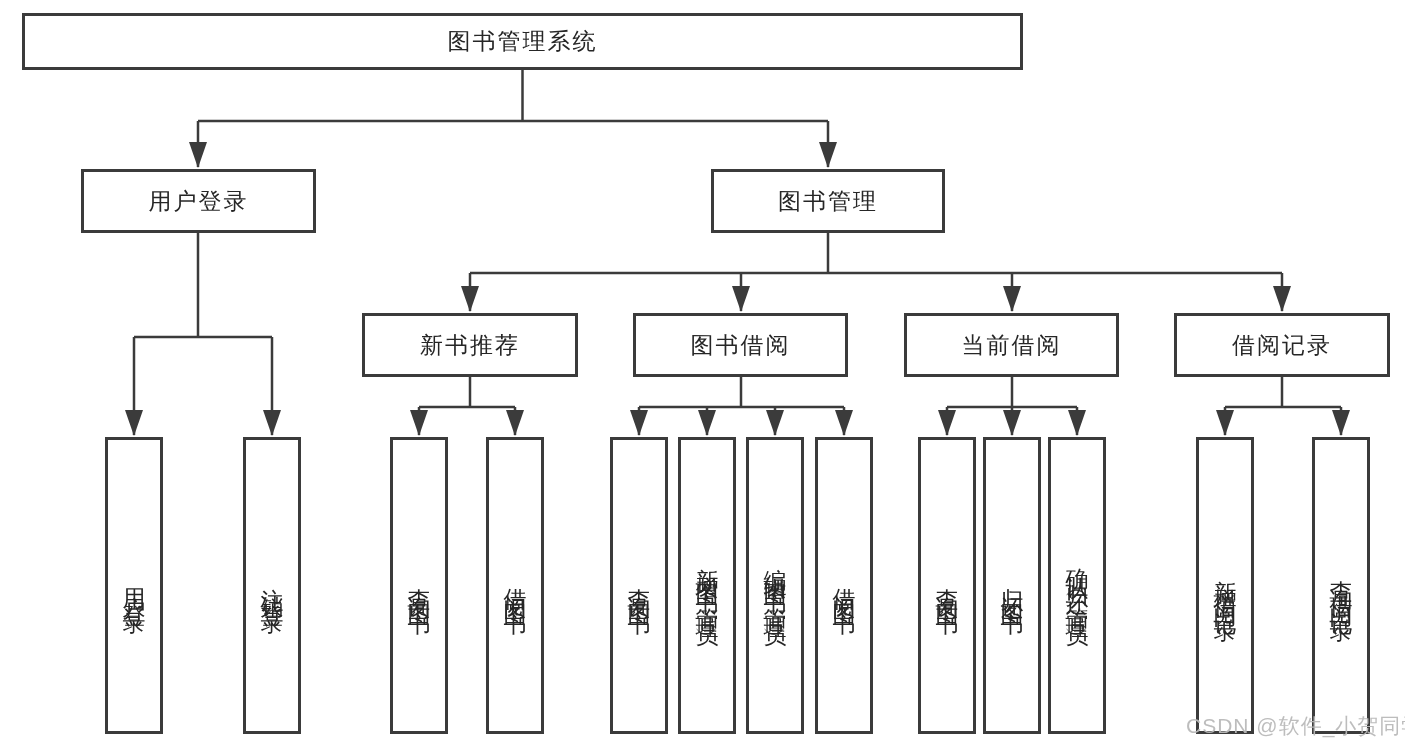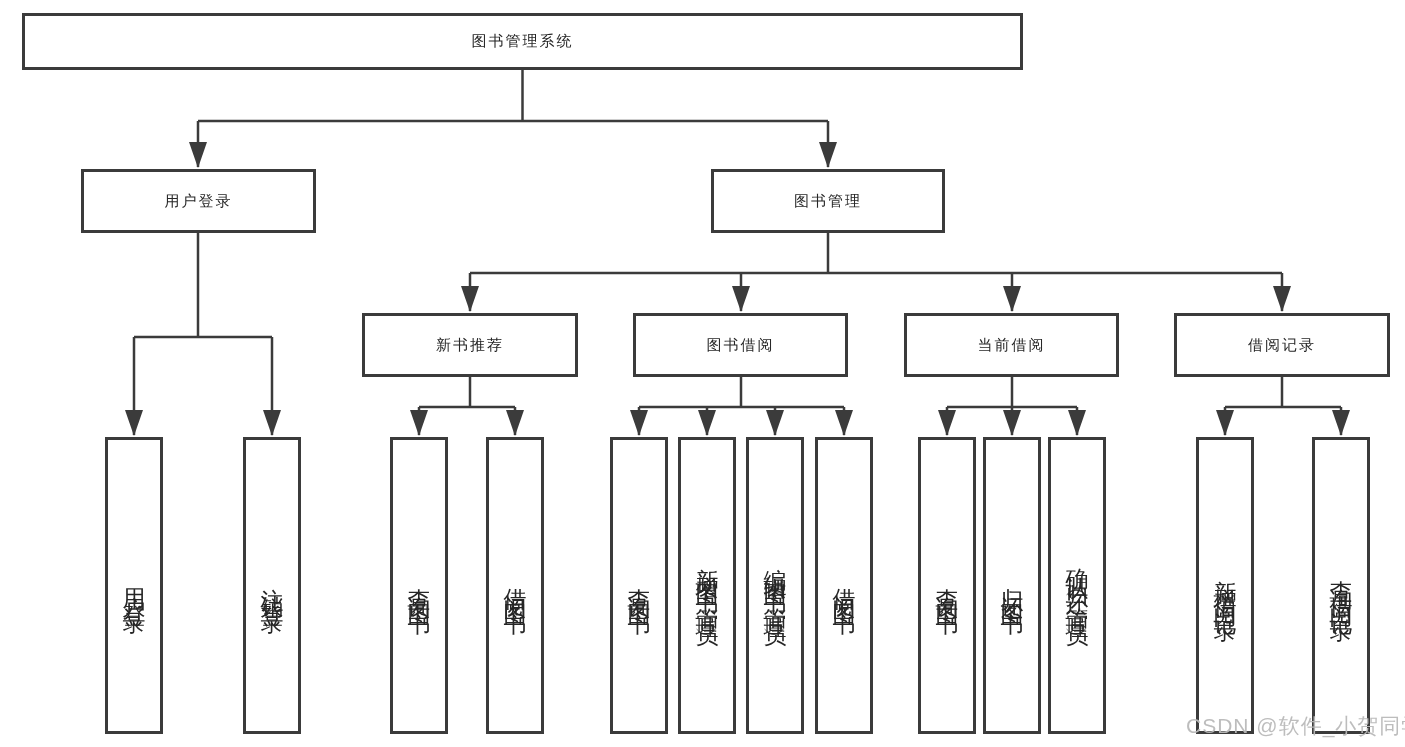--- a/index.html
+++ b/index.html
@@ -22,21 +22,21 @@
     box-sizing: border-box;
     border: 3px solid #3b3b3b;
     background: #ffffff;
     color: #262626;
     display: flex;
     align-items: center;
     justify-content: center;
     z-index: 2;
   }
   .h-node .lbl {
-    font-size: 15px;
+    font-size: 23px;
     letter-spacing: 2px;
     white-space: nowrap;
   }
   .v-node .lbl {
     writing-mode: vertical-rl;
     text-orientation: mixed;
     font-size: 23px;
     letter-spacing: 8px;
     line-height: 1;
     white-space: nowrap;

